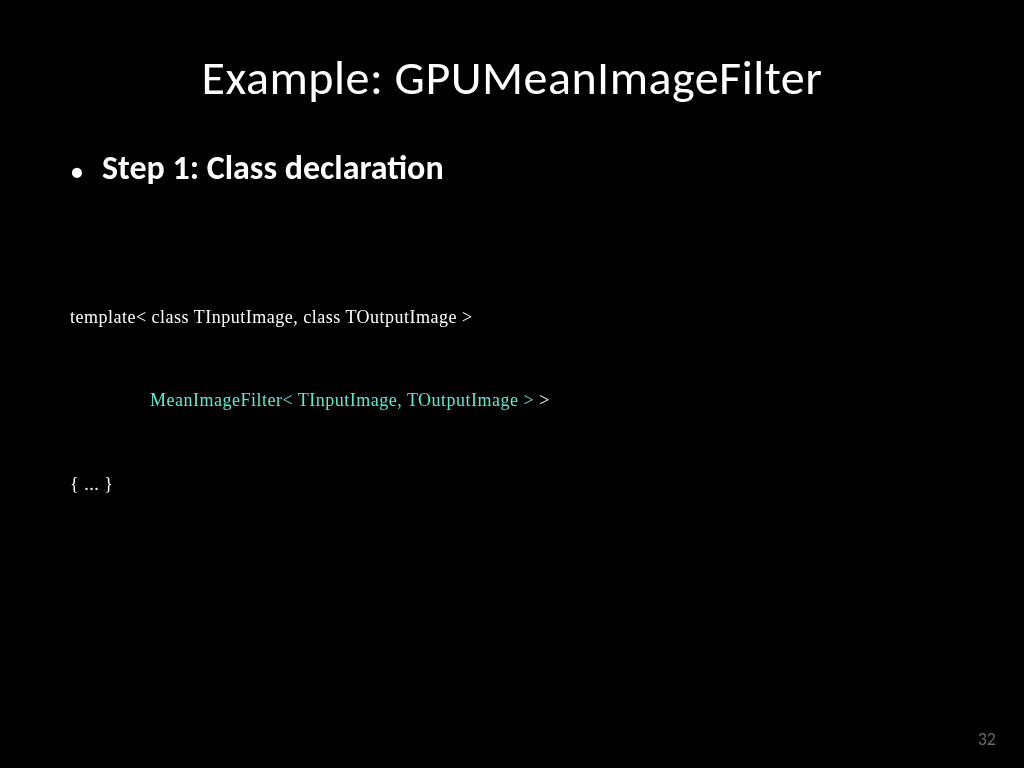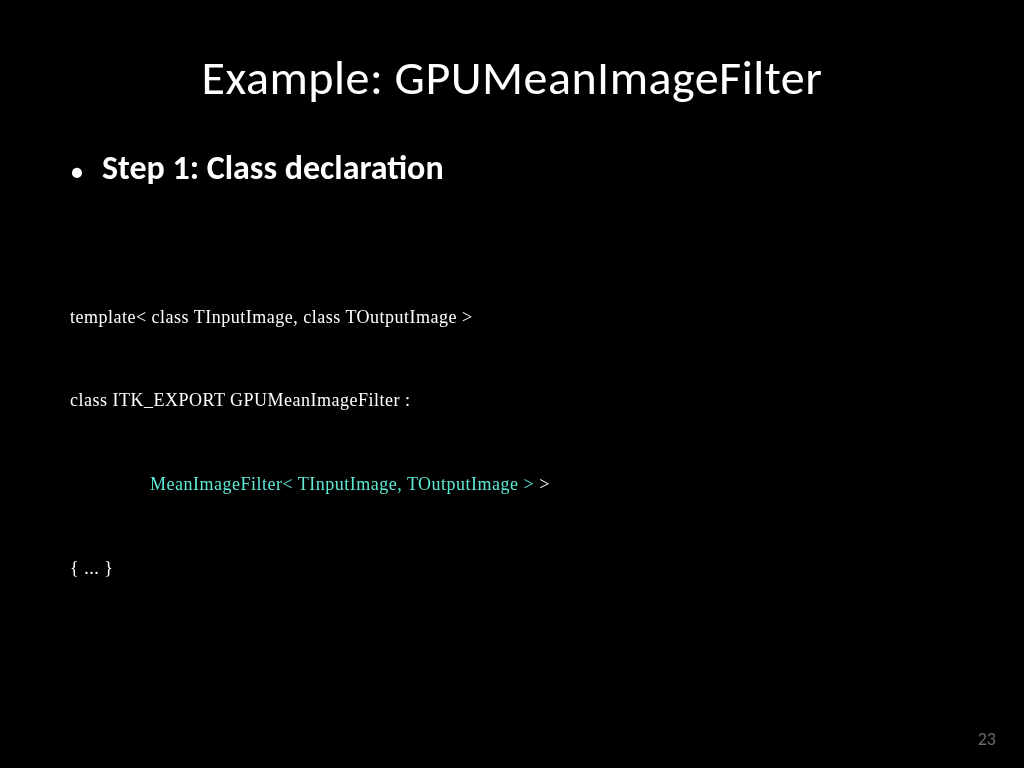--- a/index.html
+++ b/index.html
@@ -64,19 +64,18 @@
 <div class="slide">
   <h1 class="title">Example: GPUMeanImageFilter</h1>
 
   <div class="bullet-row">
     <span class="bullet-dot">•</span>
     <span class="bullet-text">Step 1: Class declaration</span>
   </div>
 
   <div class="code-block">
     <span class="code-line">template&lt; class TInputImage, class TOutputImage &gt;</span>
-    <span class="code-line">class ITK_EXPORT GPUMeanImageFilter :</span>
     <span class="code-line"><span>                </span><span class="hl">MeanImageFilter&lt; TInputImage, TOutputImage &gt;</span><span> &gt;</span></span>
     <span class="code-line">{ ... }</span>
   </div>
 
-  <div class="page-number">23</div>
+  <div class="page-number">32</div>
 </div>
 
 </body></html>

